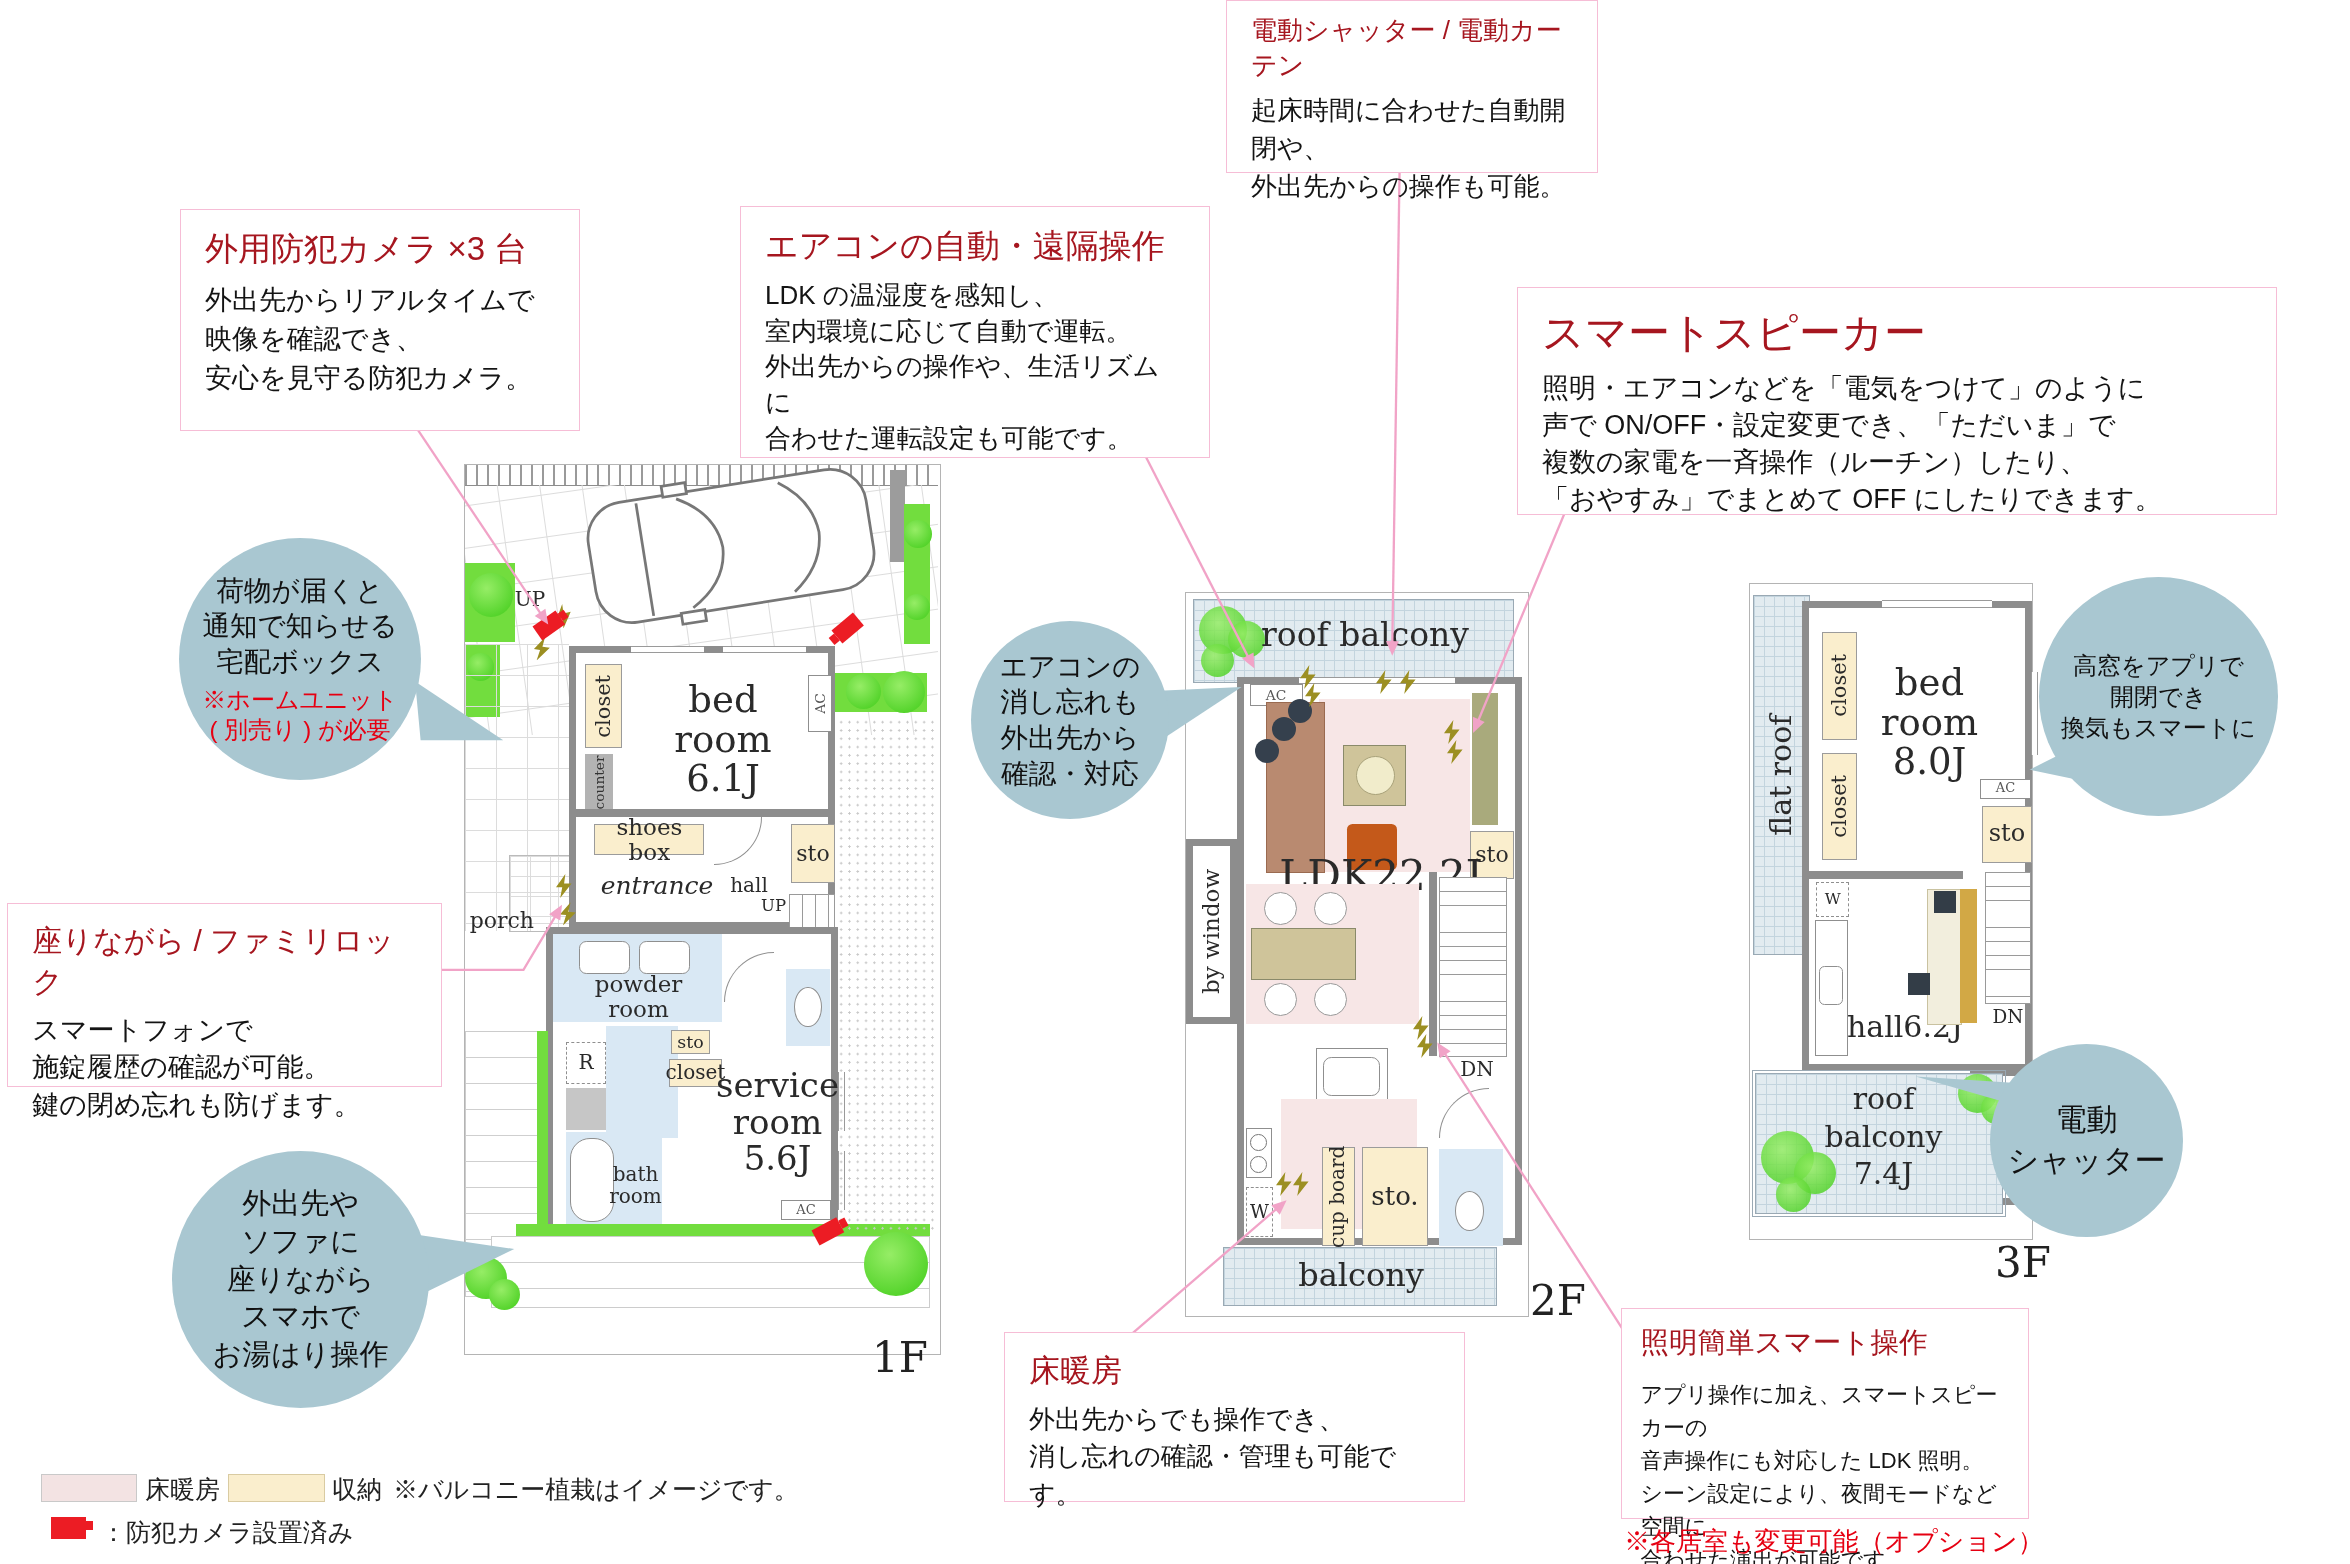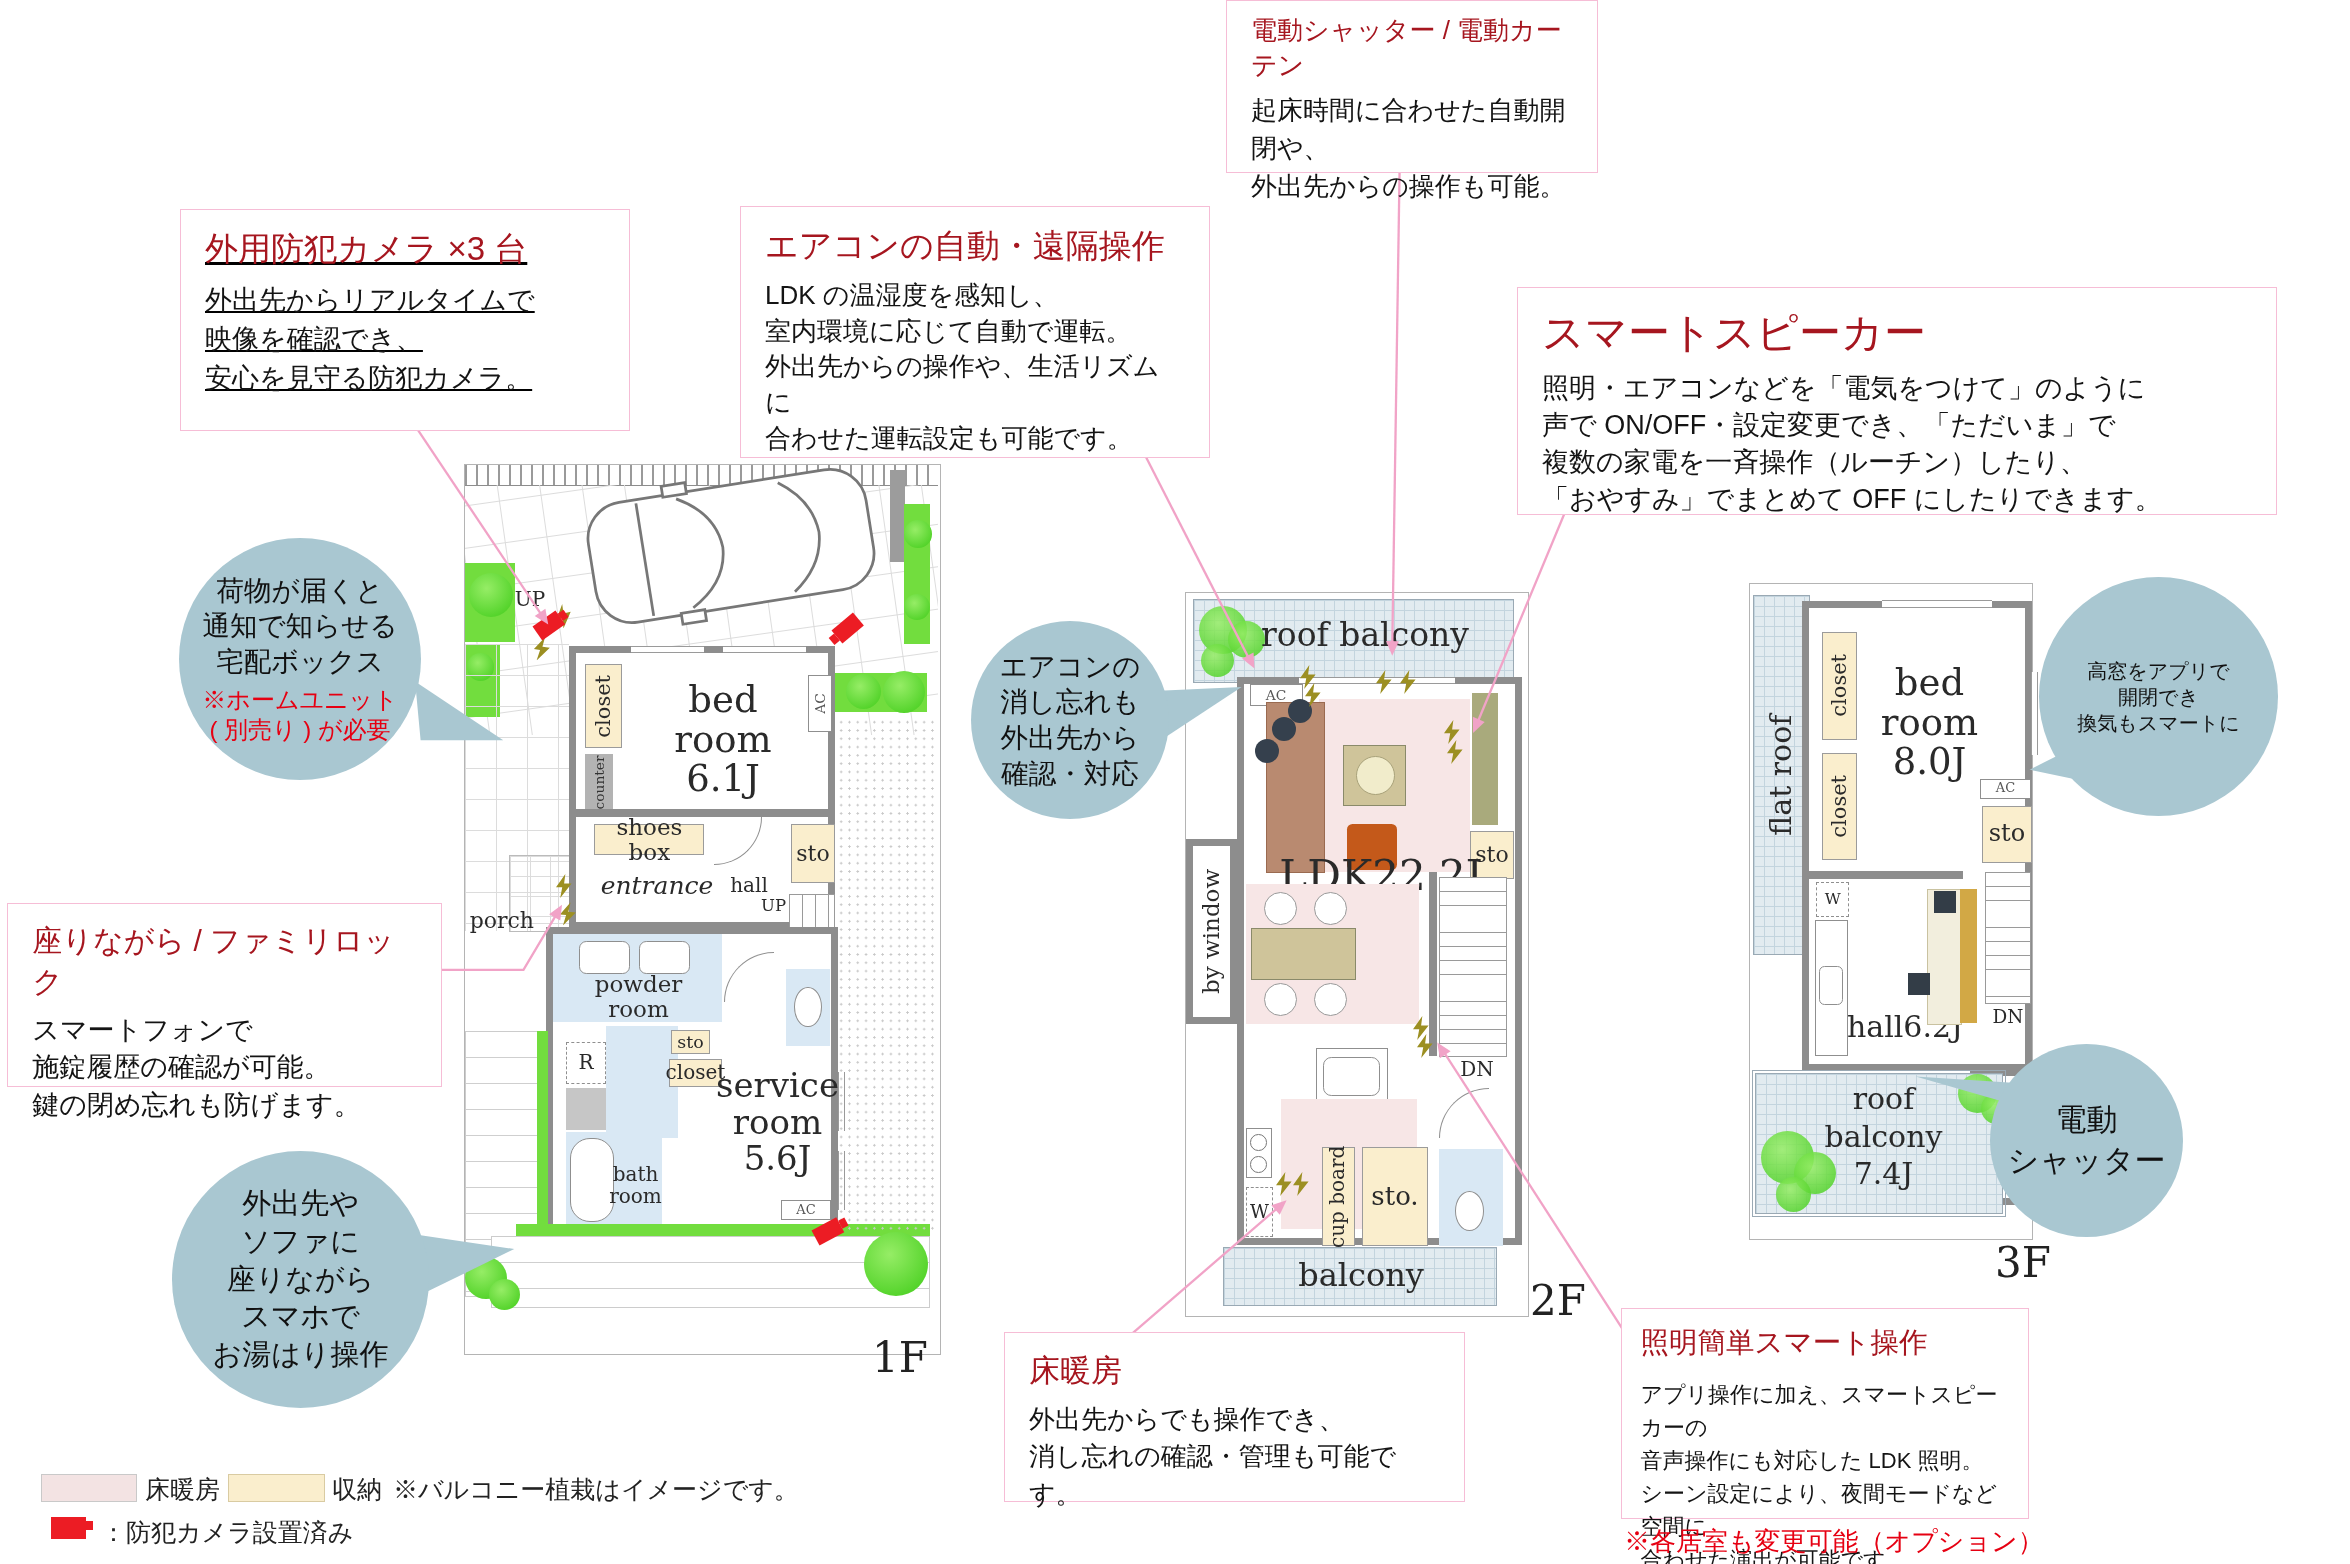--- a/index.html
+++ b/index.html
@@ -328,21 +328,21 @@
   <div class="cam" style="left:535px;top:617px;transform:rotate(-35deg);"></div>
   <div class="cam" style="left:834px;top:619px;transform:rotate(140deg);"></div>
   <div class="cam" style="left:814px;top:1223px;transform:rotate(-28deg);"></div>
 
   <div class="callout" style="left:1226px;top:0px;width:372px;height:173px;padding-top:12px;">
     <div class="ct" style="font-size:26px;">電動シャッター / 電動カーテン</div>
     <div class="cb" style="font-size:26px;">起床時間に合わせた自動開閉や、
 外出先からの操作も可能。</div>
   </div>
 
-  <div class="callout" style="left:180px;top:209px;width:450px;height:222px;text-decoration:underline;">
+  <div class="callout" style="left:180px;top:209px;width:400px;height:222px;">
     <div class="ct" style="font-size:33px;">外用防犯カメラ ×3 台</div>
     <div class="cb" style="font-size:27px;">外出先からリアルタイムで
 映像を確認でき、
 安心を見守る防犯カメラ。</div>
   </div>
 
   <div class="callout" style="left:740px;top:206px;width:470px;height:252px;">
     <div class="ct" style="font-size:33px;">エアコンの自動・遠隔操作</div>
     <div class="cb" style="font-size:26px;line-height:1.38;">LDK の温湿度を感知し、
 室内環境に応じて自動で運転。
@@ -397,21 +397,21 @@
   </div>
 
   <div class="bubble" style="left:971px;top:621px;width:198px;height:198px;">
     <div class="btext" style="font-size:27.5px;">エアコンの
 消し忘れも
 外出先から
 確認・対応</div>
   </div>
 
   <div class="bubble" style="left:2039px;top:577px;width:239px;height:239px;">
-    <div class="btext" style="font-size:20px;">高窓をアプリで
+    <div class="btext" style="font-size:24px;">高窓をアプリで
 開閉でき
 換気もスマートに</div>
   </div>
 
   <div class="bubble" style="left:1990px;top:1044px;width:193px;height:193px;">
     <div class="btext" style="font-size:31px;">電動
 シャッター</div>
   </div>
 
   <div class="abs" style="left:0;top:1466px;width:826px;height:99px;">

